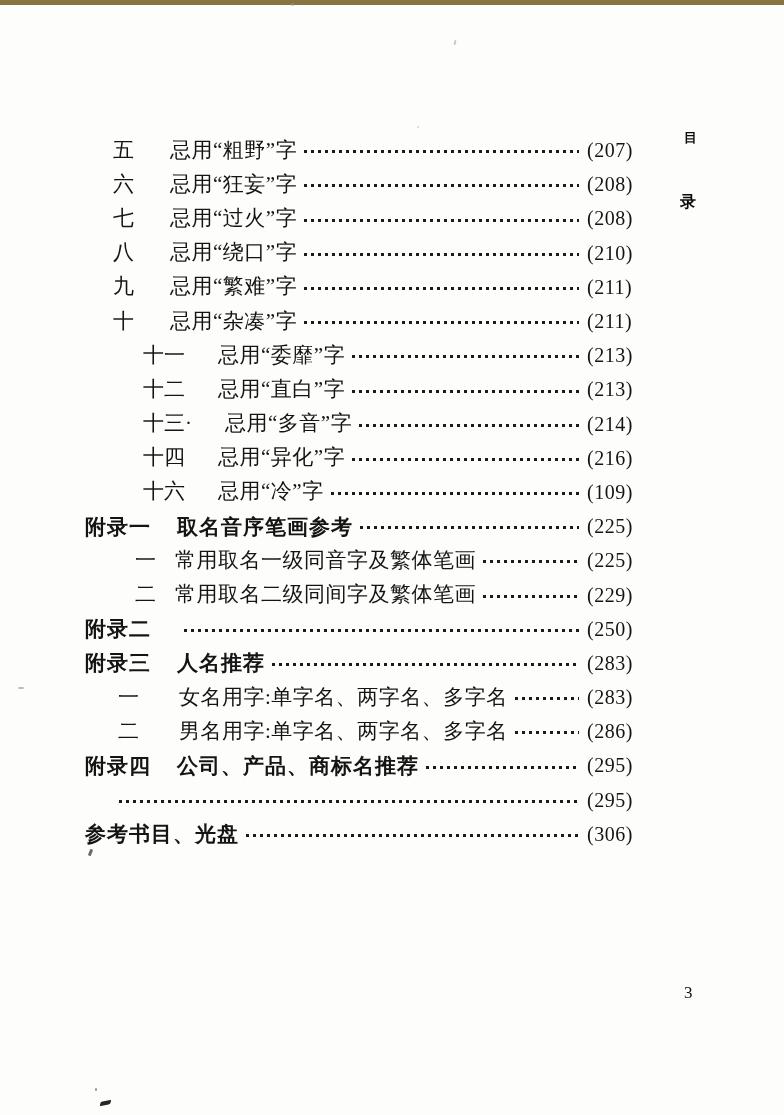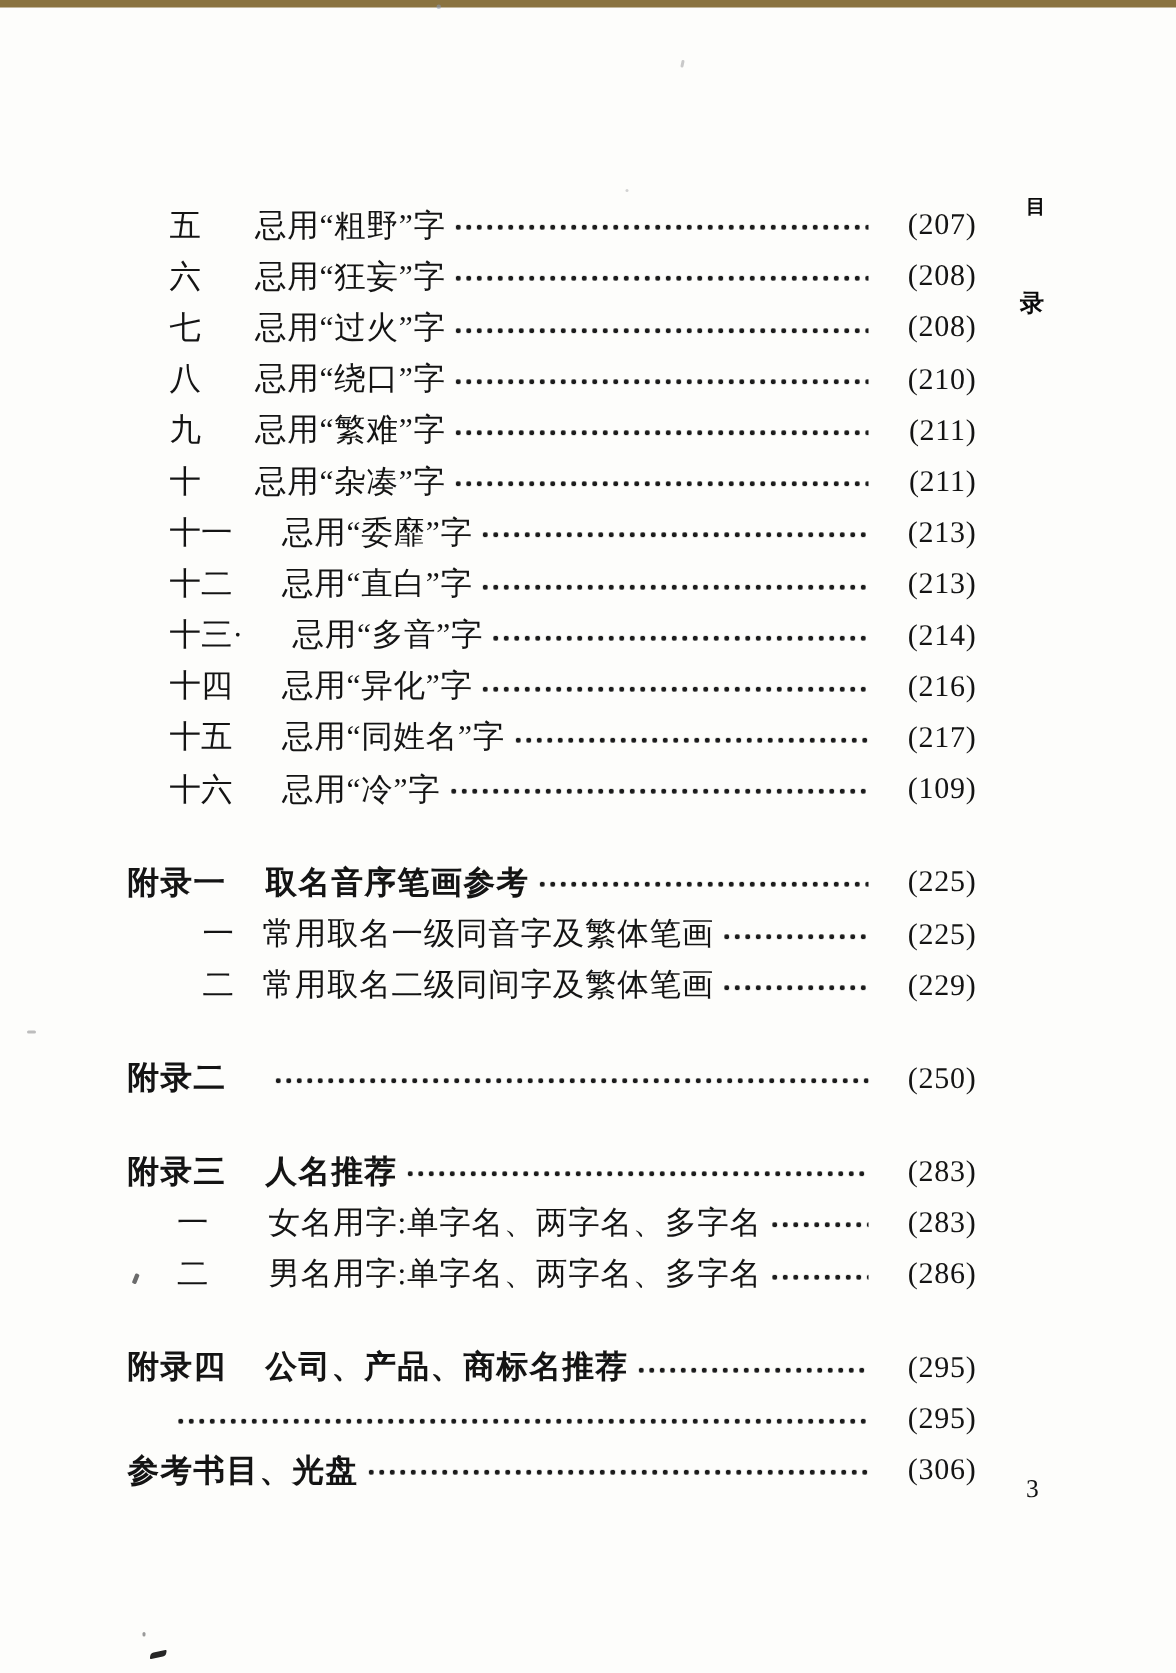--- a/index.html
+++ b/index.html
@@ -23,27 +23,27 @@
     font-size:21px;line-height:1;white-space:nowrap;
   }
   .toc-num{flex:0 0 auto;}
   .toc-text{flex:0 0 auto;letter-spacing:0.5px;text-align:right;}
   .dot-leader{
     flex:1 1 auto;min-width:14px;align-self:stretch;
     background:radial-gradient(circle,#1b1b1b 1.6px,transparent 1.9px) 0 56% / 7px 7px repeat-x;
     margin:0 8px 0 5px;
   }
   .toc-page{
-    flex:0 0 auto;width:64px;text-align:right;font-size:20px;
+    flex:0 0 auto;width:64px;font-size:20px;
     letter-spacing:0.5px;
   }
   
   .v-sub{padding-left:28px;}          .v-sub .toc-num{margin-right:36px;}
-  .v-sub2{padding-left:28px;}         .v-sub2 .toc-num{margin-right:33px;}
-  .v-appendix{padding-left:0;margin-top:28px;}        .v-appendix .toc-num{margin-right:26px;}
+  .v-sub2{padding-left:28px;}         .v-sub2 .toc-num{margin-right:33px;margin-left:30px;}
+  .v-appendix{padding-left:0;}        .v-appendix .toc-num{margin-right:26px;}
   .v-appendix-sub{padding-left:50px;} .v-appendix-sub .toc-num{margin-right:19px;}
   .v-name-sub{padding-left:33px;}     .v-name-sub .toc-num{margin-right:40px;}
   .v-plain{padding-left:27px;}
   .v-ref{padding-left:0;}
   .bold-row .toc-num,.bold-row .toc-text{
     font-family:"Liberation Sans","DejaVu Sans",sans-serif;
     font-weight:700;letter-spacing:1px;
   }
   
   .margin-char{position:absolute;font-weight:700;color:#0a0a0a;}
@@ -121,26 +121,20 @@
       <span class="dot-leader"></span>
       <span class="toc-page">(214)</span>
     </div>
     <div class="toc-row v-sub2">
       <span class="toc-num">十四</span>
       <span class="toc-text">忌用“异化”字</span>
       <span class="dot-leader"></span>
       <span class="toc-page">(216)</span>
     </div>
     <div class="toc-row v-sub2">
-      <span class="toc-num">十五</span>
-      <span class="toc-text">忌用“同姓名”字</span>
-      <span class="dot-leader"></span>
-      <span class="toc-page">(217)</span>
-    </div>
-    <div class="toc-row v-sub2">
       <span class="toc-num">十六</span>
       <span class="toc-text">忌用“冷”字</span>
       <span class="dot-leader"></span>
       <span class="toc-page">(109)</span>
     </div>
     <div class="toc-row v-appendix bold-row">
       <span class="toc-num">附录一</span>
       <span class="toc-text">取名音序笔画参考</span>
       <span class="dot-leader"></span>
       <span class="toc-page">(225)</span>

